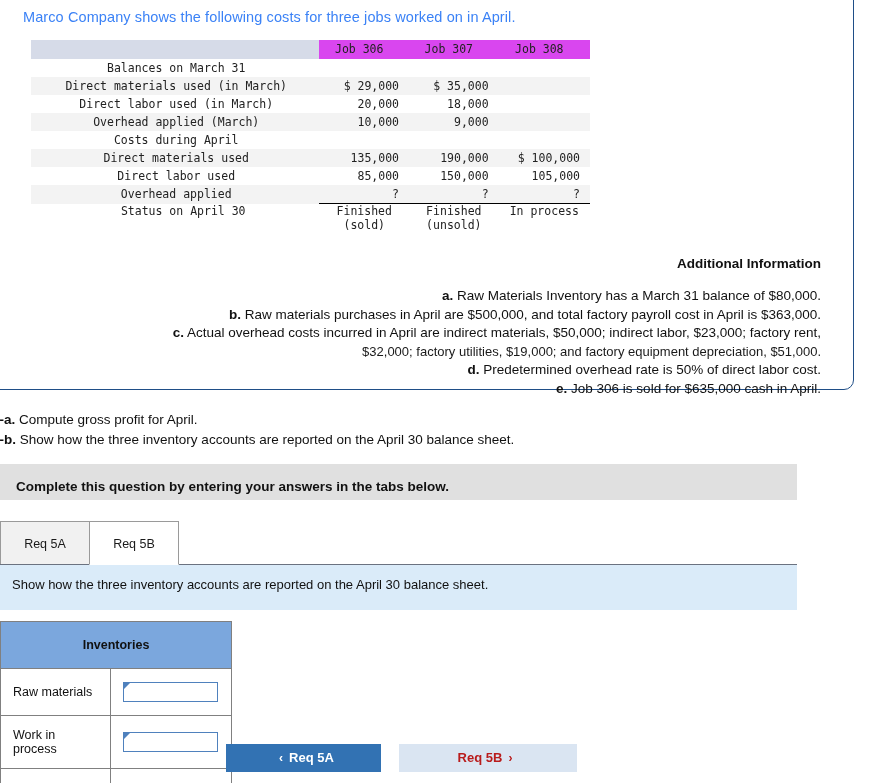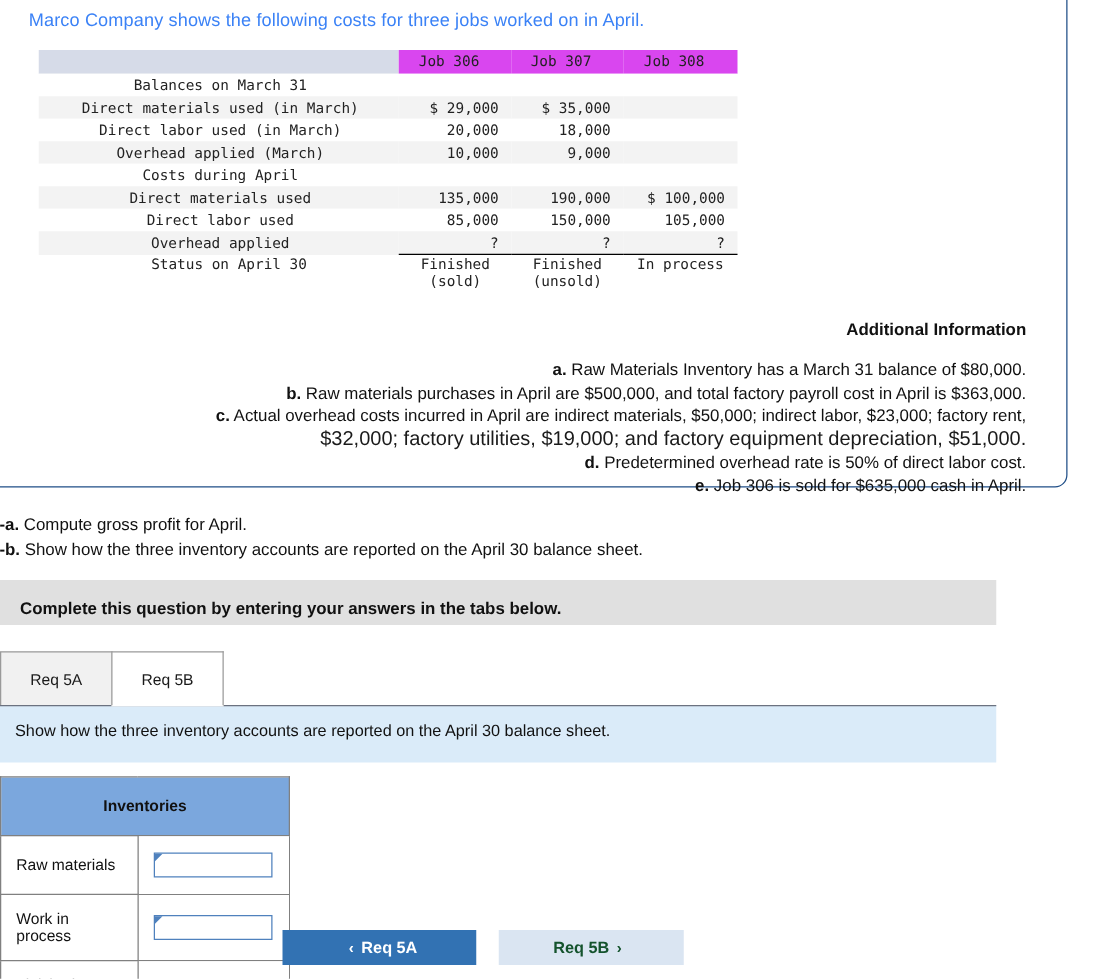--- a/index.html
+++ b/index.html
@@ -106,21 +106,21 @@
   .ai-item {
     font-size: 13.5px;
     line-height: 17.5px;
     color: #111111;
     margin-bottom: 1px;
     padding-left: 16px;
     text-indent: -16px;
   }
   .ai-item b { font-weight: bold; }
   .ai-cont {
-    font-size: 16px;
+    font-size: 13px;
     line-height: 17.5px;
     padding-left: 22px;
     text-indent: 0;
     margin-bottom: 1px;
   }
 
   
   #req-lines {
     position: absolute;
     left: -8px;
@@ -286,23 +286,23 @@
     box-sizing: border-box;
   }
   #btn-prev {
     left: 226px;
     width: 155px;
     background: #3272b3;
     color: #ffffff;
   }
   #btn-next {
     left: 399px;
-    width: 148px;
+    width: 178px;
     background: #dae5f2;
-    color: #14532d;
+    color: #b91c1c;
   }
   .chev { font-size: 12px; padding: 0 6px; }
 </style>
 </head>
 <body>
 
 <div id="problem-panel">
   <div id="panel-inner">
 
     <div class="intro-line">Marco Company shows the following costs for three jobs worked on in April.</div>

